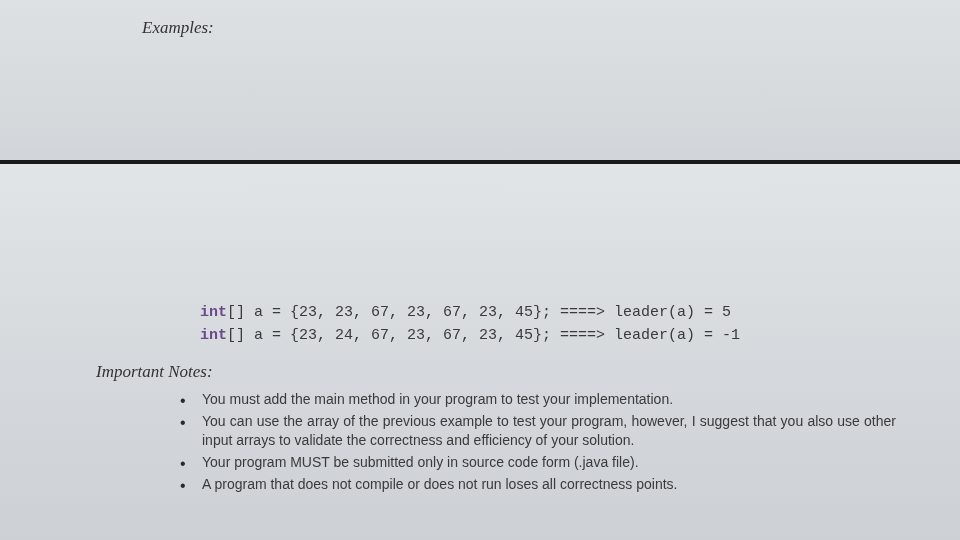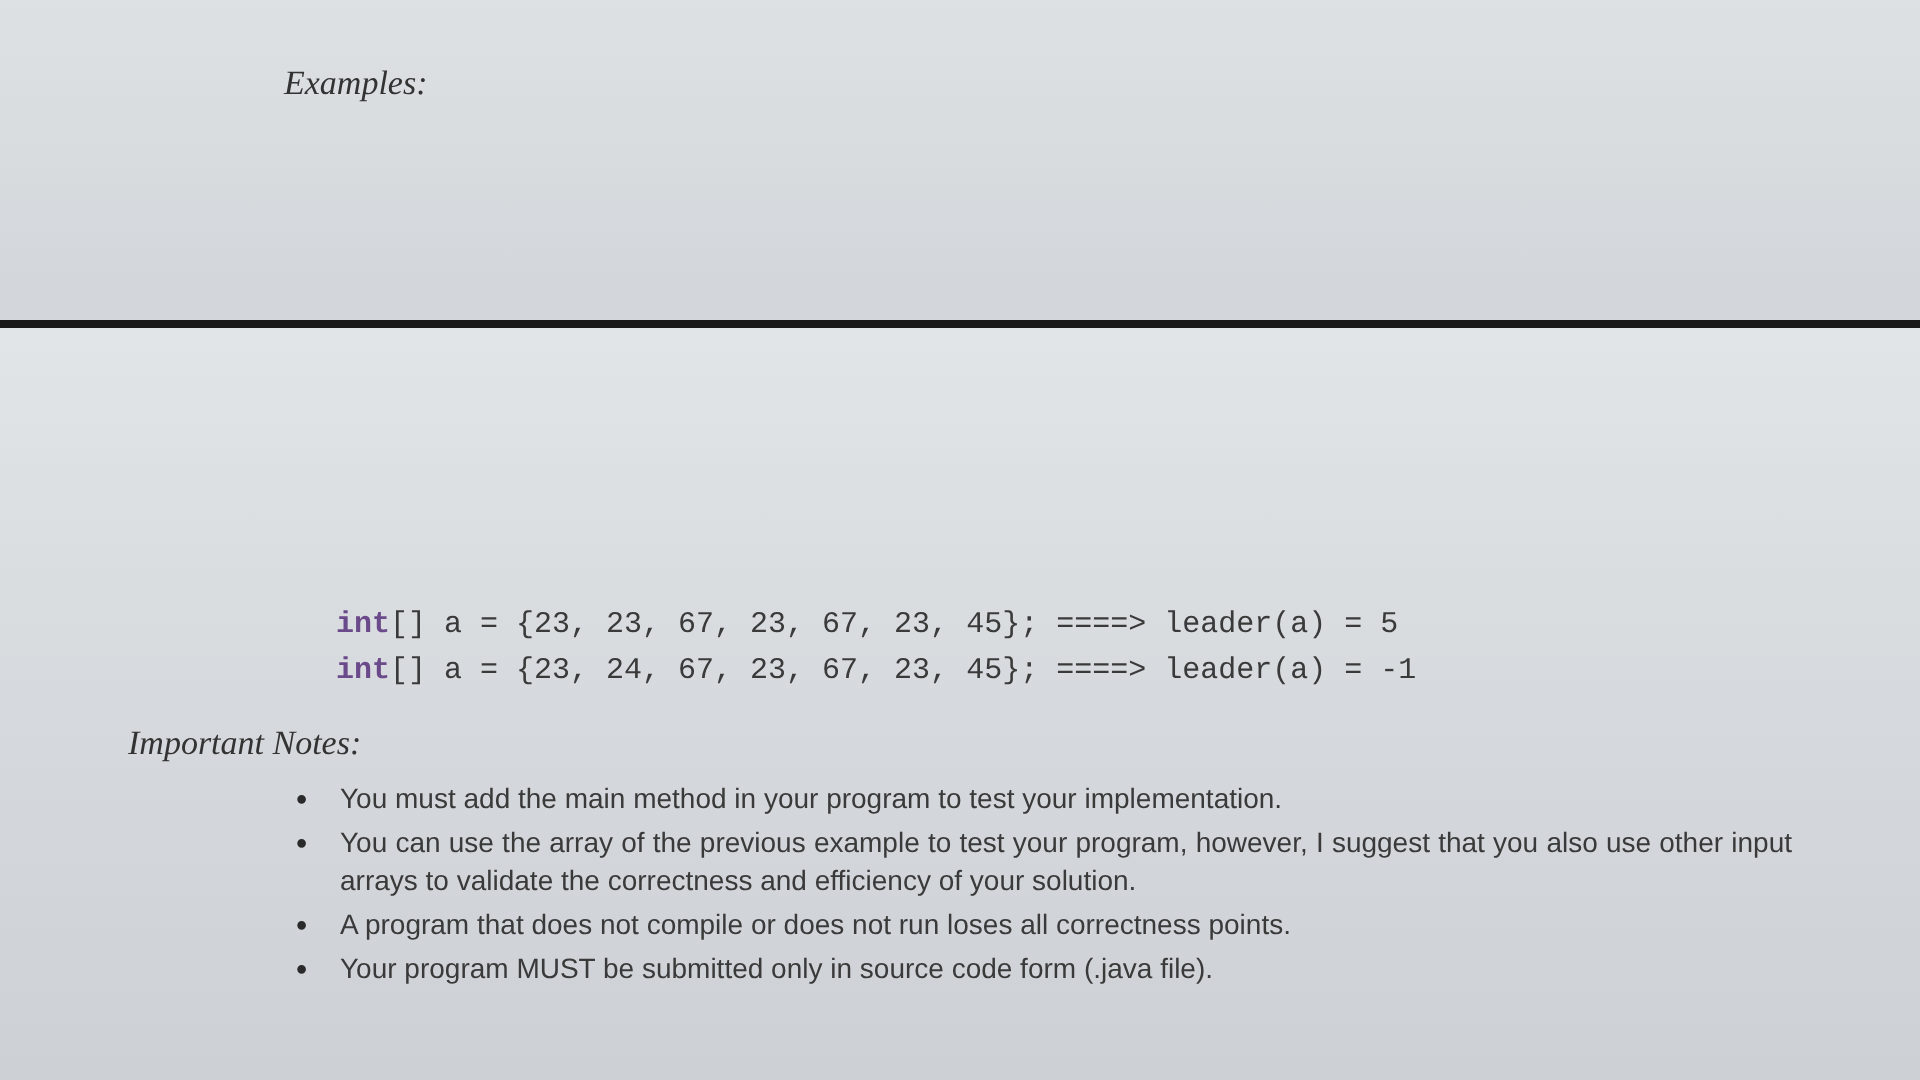--- a/index.html
+++ b/index.html
@@ -8,36 +8,36 @@
       height: 540px;
       background: #d8dce0;
       font-family: Georgia, 'Times New Roman', serif;
       color: #3a3a3a;
       overflow: hidden;
       position: relative;
     }
     .top-region {
       height: 160px;
       background: linear-gradient(180deg, #dde1e4 0%, #d2d6da 100%);
-      padding: 32px 0 0 142px;
+      padding: 18px 0 0 142px;
     }
     .examples-label {
       font-style: italic;
       font-size: 17px;
       color: #333;
     }
     .divider {
       height: 4px;
       background: #1a1a1a;
       width: 100%;
     }
     .bottom-region {
       background: linear-gradient(180deg, #e2e5e7 0%, #d5d8dc 55%, #cdd1d6 100%);
       height: 376px;
-      padding: 140px 40px 0 28px;
+      padding: 140px 40px 0 60px;
       position: relative;
     }
     .code-block {
       font-family: 'Courier New', monospace;
       font-size: 15px;
       color: #3a3a3a;
       margin-left: 140px;
       margin-bottom: 6px;
       white-space: pre;
     }
@@ -90,16 +90,16 @@
 
   <div class="code-block"><span class="code-keyword">int</span><span>[] a = {23, 23, 67, 23, 67, 23, 45}; ====&gt; leader(a) = 5</span></div>
 
   <div class="code-block"><span class="code-keyword">int</span><span>[] a = {23, 24, 67, 23, 67, 23, 45}; ====&gt; leader(a) = -1</span></div>
 
   <div class="notes-heading">Important Notes:</div>
 
   <ul class="notes-list">
     <li>You must add the main method in your program to test your implementation.</li>
     <li>You can use the array of the previous example to test your program, however, I suggest that you also use other input arrays to validate the correctness and efficiency of your solution.</li>
+    <li>Your program MUST be submitted only in source code form (.java file).</li>
     <li>A program that does not compile or does not run loses all correctness points.</li>
-    <li>Your program MUST be submitted only in source code form (.java file).</li>
   </ul>
 </div>
 
 </body></html>

